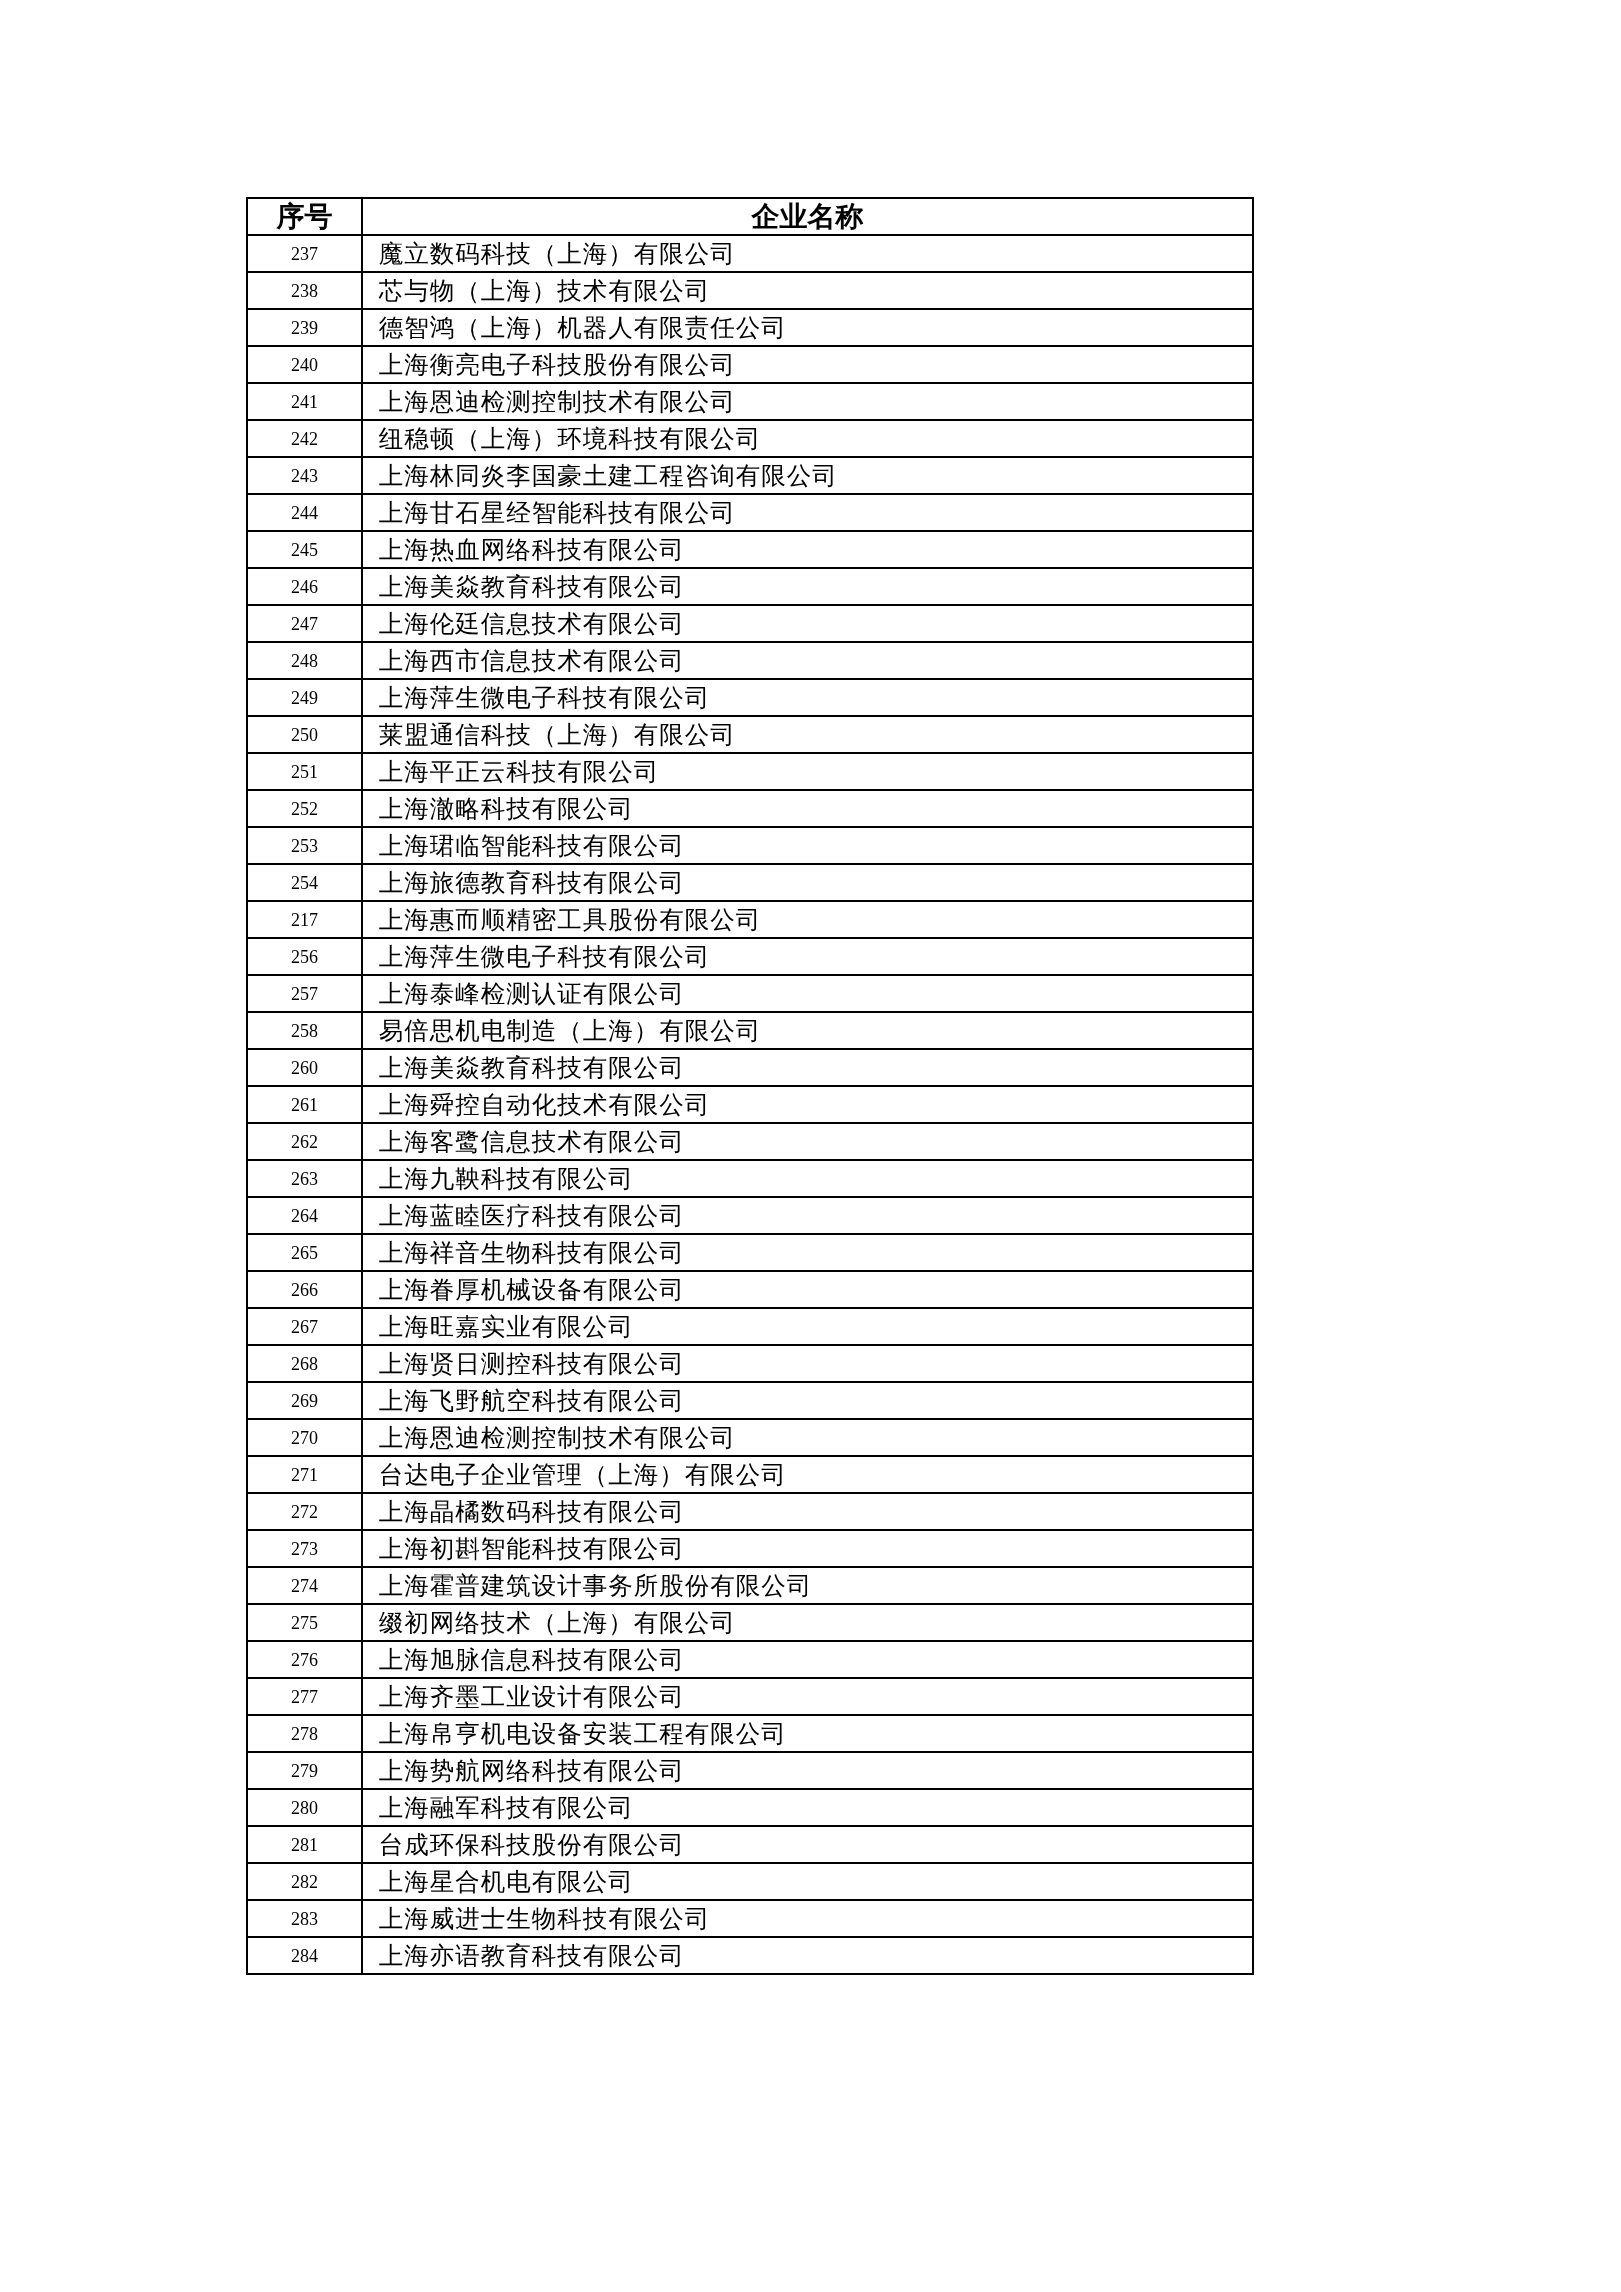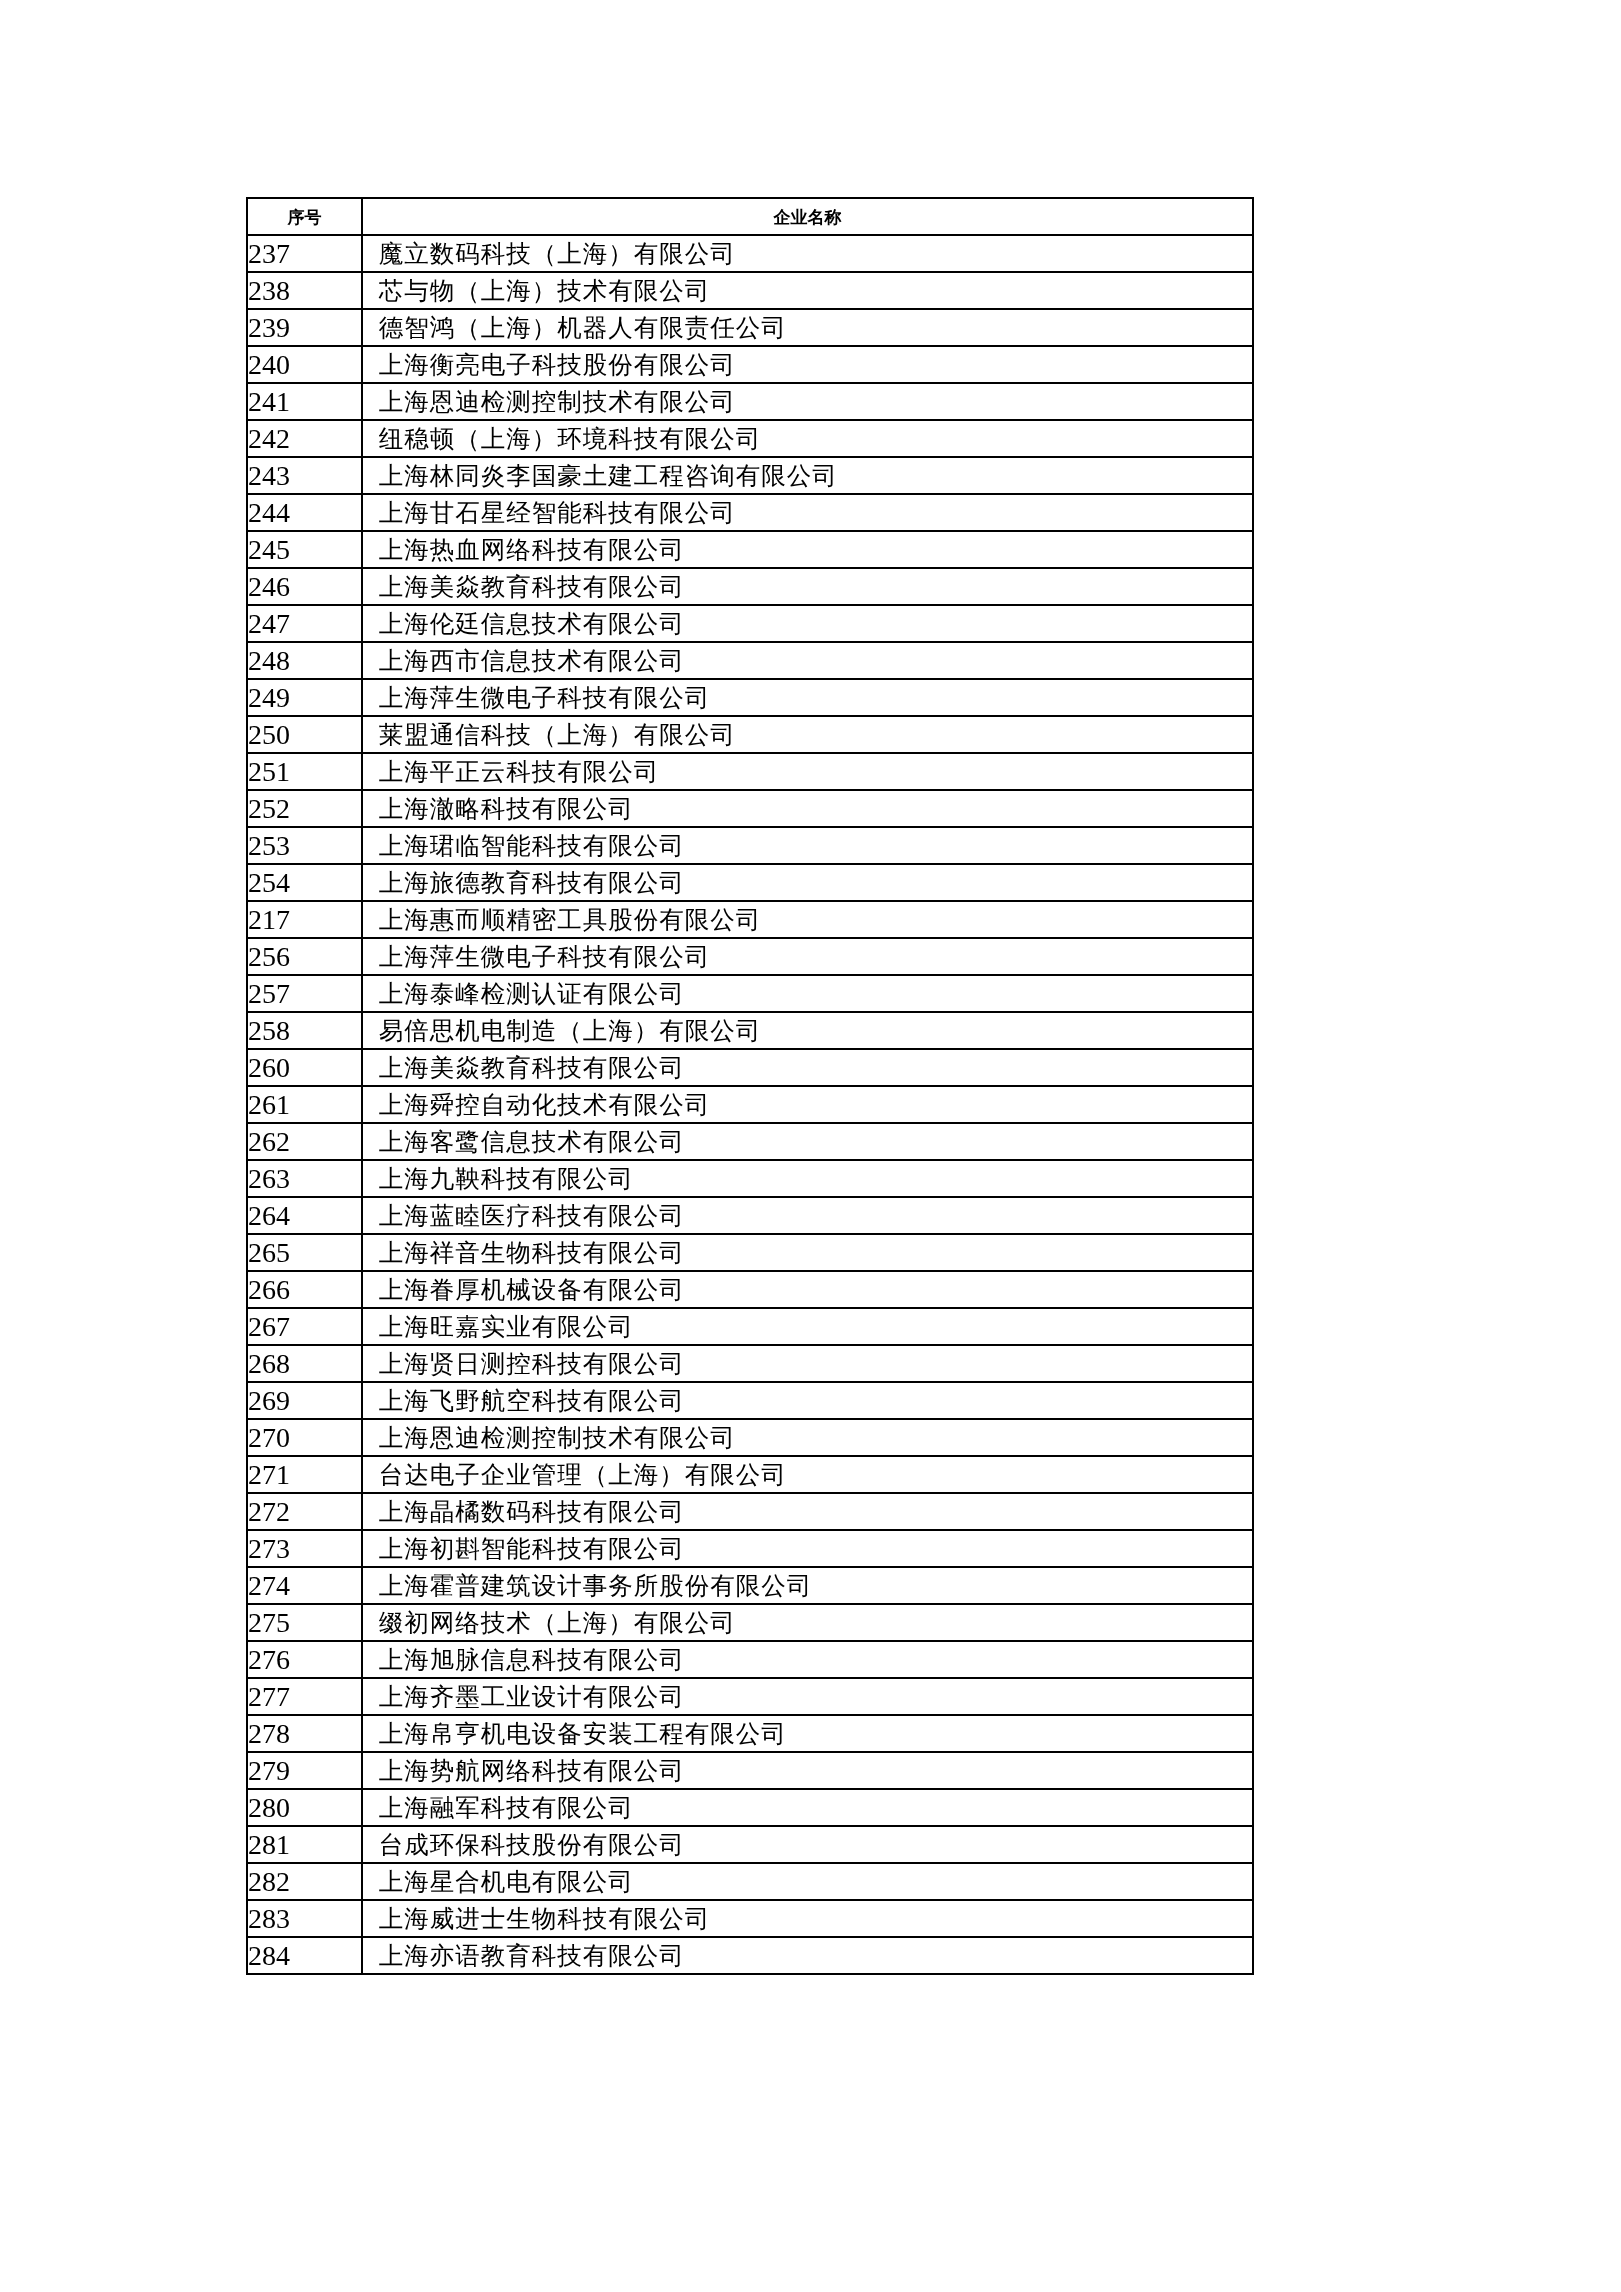--- a/index.html
+++ b/index.html
@@ -39,25 +39,26 @@
     height: 35px;
     padding: 0;
     line-height: 34px;
     font-size: 24.5px;
     white-space: nowrap;
     overflow: hidden;
   }
   table.company-table th {
     font-weight: bold;
     text-align: center;
-    font-size: 17px;
+    font-size: 28px;
   }
   table.company-table td.idx {
+    text-align: center;
     font-family: "Liberation Serif", "DejaVu Serif", serif;
-    font-size: 28px;
+    font-size: 18px;
   }
   table.company-table td.name {
     text-align: left;
     padding-left: 15.7px;
     letter-spacing: 1px;
     margin-top: 28px;
   }
 </style>
 </head>
 <body>

